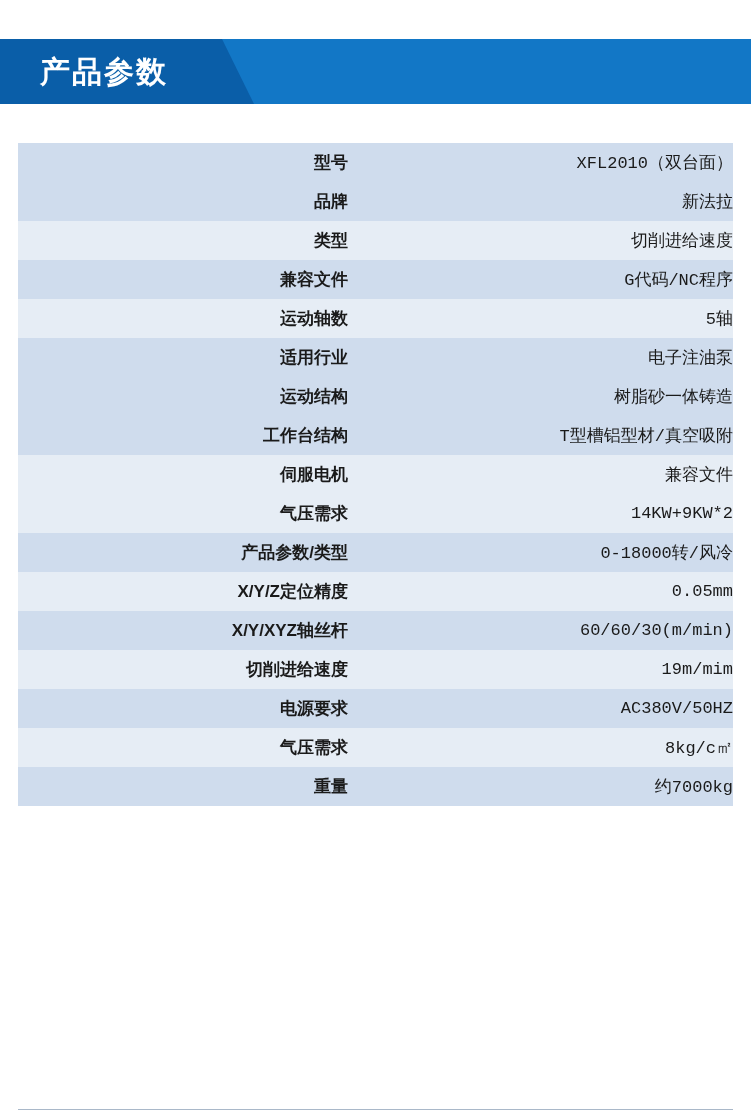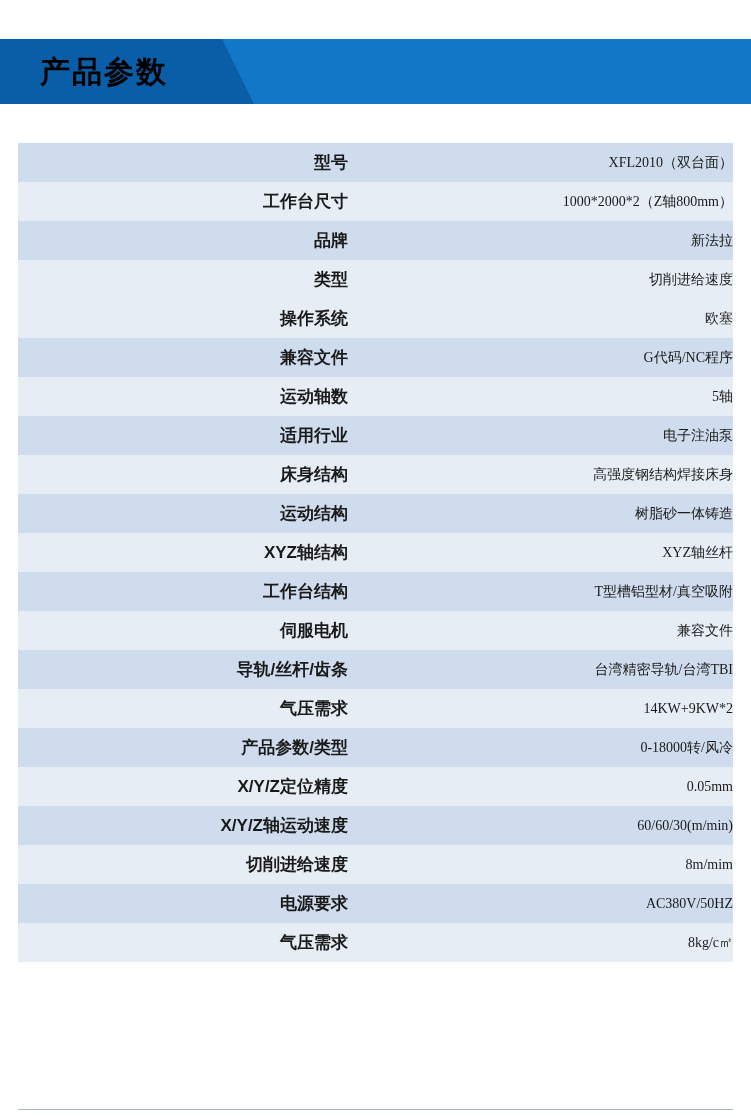--- a/index.html
+++ b/index.html
@@ -48,21 +48,21 @@
     border-style: solid;
     border-width: 0 32px 65px 0;
     border-color: transparent transparent #0a5ea8 transparent;
   }
   .banner-title {
     position: absolute;
     left: 40px;
     top: 0;
     height: 65px;
     line-height: 65px;
-    color: #000000;
+    color: #ffffff;
     font-size: 30px;
     font-weight: bold;
     letter-spacing: 2px;
     white-space: nowrap;
   }
 
   
   .table-wrap {
     position: absolute;
     left: 18px;
@@ -84,22 +84,22 @@
     white-space: nowrap;
     overflow: hidden;
     margin-left: 16px;
   }
   table.specs td.k {
     width: 330px;
     font-weight: bold;
   }
   table.specs td.v {
     width: 385px;
-    font-family: Liberation Serif, serif;
-    font-size: 14px;
+    font-family: Liberation Mono, monospace;
+    font-size: 17px;
     letter-spacing: 0px;
   }
   table.specs tr.odd td { background: #cfdced; }
   table.specs tr.even td { background: #e6edf5; }
 
   .footer-rule {
     position: absolute;
     left: 18px;
     top: 1109px;
     width: 715px;
@@ -117,98 +117,82 @@
     <div class="banner-title">产品参数</div>
   </div>
 
   <div class="table-wrap">
     <table class="specs">
       <tbody>
           <tr class="odd">
             <td class="k">型号</td>
             <td class="v">XFL2010（双台面）</td>
           </tr>
-          <tr class="even">
-            <td class="k">工作台尺寸</td>
-            <td class="v">1000*2000*2（Z轴800mm）</td>
-          </tr>
           <tr class="odd">
             <td class="k">品牌</td>
             <td class="v">新法拉</td>
           </tr>
           <tr class="even">
             <td class="k">类型</td>
             <td class="v">切削进给速度</td>
-          </tr>
-          <tr class="even">
-            <td class="k">操作系统</td>
-            <td class="v">欧塞</td>
           </tr>
           <tr class="odd">
             <td class="k">兼容文件</td>
             <td class="v">G代码/NC程序</td>
           </tr>
           <tr class="even">
             <td class="k">运动轴数</td>
             <td class="v">5轴</td>
           </tr>
           <tr class="odd">
             <td class="k">适用行业</td>
             <td class="v">电子注油泵</td>
           </tr>
-          <tr class="even">
-            <td class="k">床身结构</td>
-            <td class="v">高强度钢结构焊接床身</td>
-          </tr>
           <tr class="odd">
             <td class="k">运动结构</td>
             <td class="v">树脂砂一体铸造</td>
-          </tr>
-          <tr class="even">
-            <td class="k">XYZ轴结构</td>
-            <td class="v">XYZ轴丝杆</td>
           </tr>
           <tr class="odd">
             <td class="k">工作台结构</td>
             <td class="v">T型槽铝型材/真空吸附</td>
           </tr>
           <tr class="even">
             <td class="k">伺服电机</td>
             <td class="v">兼容文件</td>
-          </tr>
-          <tr class="odd">
-            <td class="k">导轨/丝杆/齿条</td>
-            <td class="v">台湾精密导轨/台湾TBI</td>
           </tr>
           <tr class="even">
             <td class="k">气压需求</td>
             <td class="v">14KW+9KW*2</td>
           </tr>
           <tr class="odd">
             <td class="k">产品参数/类型</td>
             <td class="v">0-18000转/风冷</td>
           </tr>
           <tr class="even">
             <td class="k">X/Y/Z定位精度</td>
             <td class="v">0.05mm</td>
           </tr>
           <tr class="odd">
-            <td class="k">X/Y/Z轴运动速度</td>
+            <td class="k">X/Y/XYZ轴丝杆</td>
             <td class="v">60/60/30(m/min)</td>
           </tr>
           <tr class="even">
             <td class="k">切削进给速度</td>
-            <td class="v">8m/mim</td>
+            <td class="v">19m/mim</td>
           </tr>
           <tr class="odd">
             <td class="k">电源要求</td>
             <td class="v">AC380V/50HZ</td>
           </tr>
           <tr class="even">
             <td class="k">气压需求</td>
             <td class="v">8kg/c㎡</td>
           </tr>
+          <tr class="odd">
+            <td class="k">重量</td>
+            <td class="v">约7000kg</td>
+          </tr>
         </tbody>
     </table>
   </div>
 
   <div class="footer-rule"></div>
 </div>
 
 </body></html>

